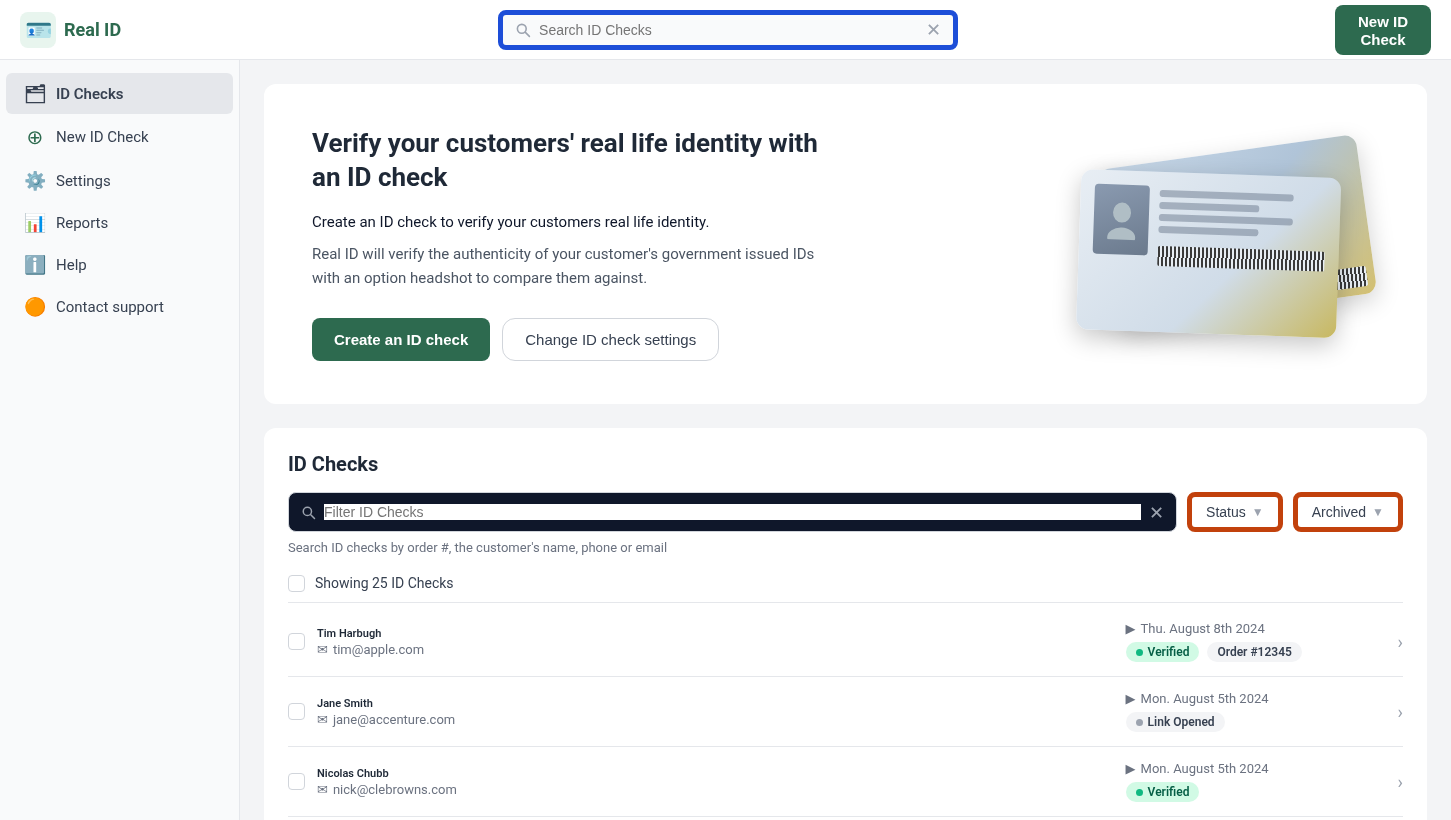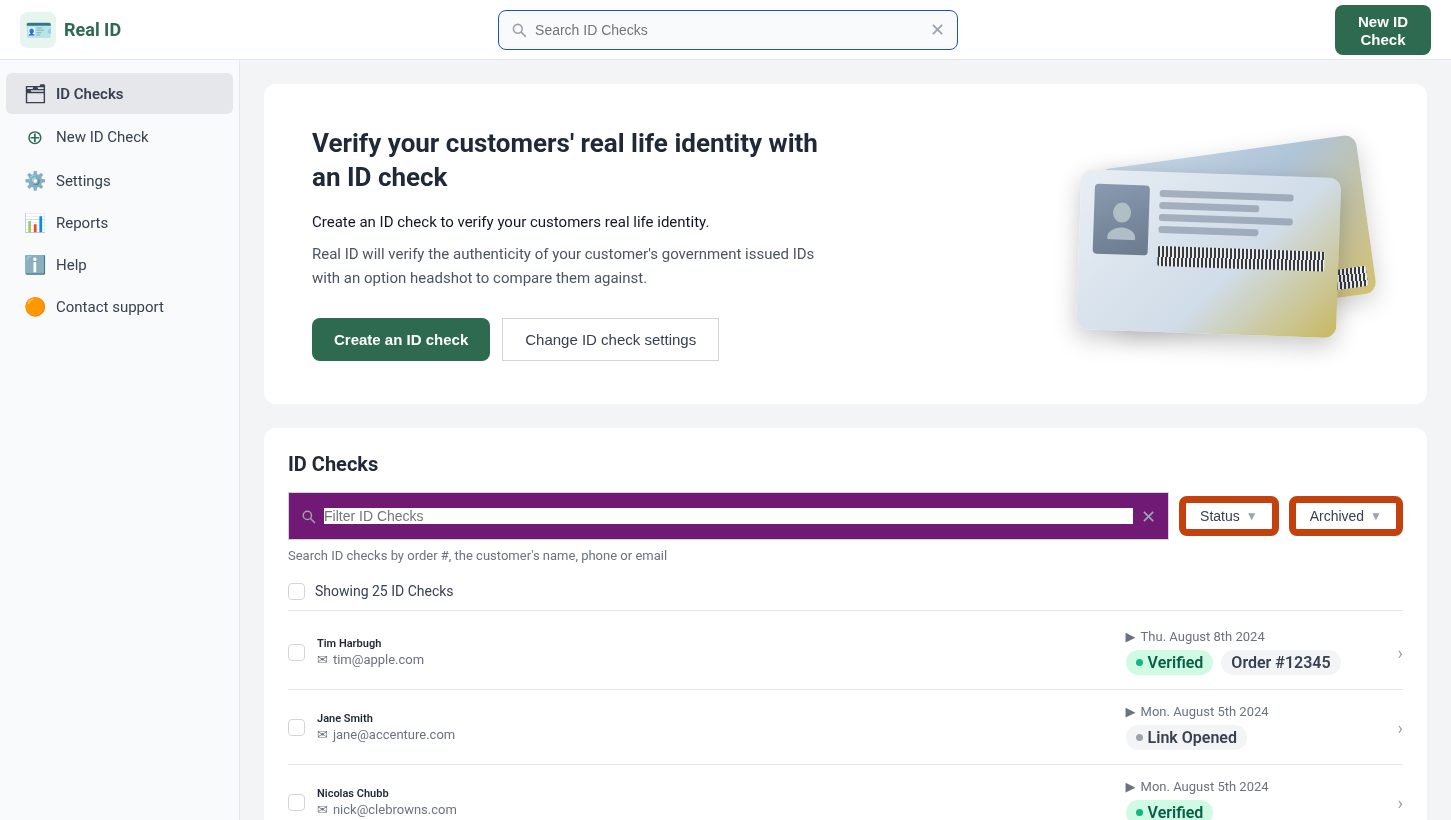--- a/index.html
+++ b/index.html
@@ -6,21 +6,21 @@
     body { font-family: -apple-system, BlinkMacSystemFont, 'Segoe UI', Roboto, sans-serif; background: #f3f4f6; display: flex; flex-direction: column; height: 820px; overflow: hidden; }
 
     
     .topbar {
       display: flex; align-items: center; background: #fff; border-bottom: 1px solid #e5e7eb;
       padding: 0 20px; height: 60px; flex-shrink: 0; justify-content: space-between;
     }
     .logo { display: flex; align-items: center; gap: 8px; font-weight: 700; font-size: 18px; color: #2d6a4f; }
     .logo-icon { width: 36px; height: 36px; }
     .search-bar {
-      display: flex; align-items: center; background: #f9fafb; border: 1px solid #1d4ed8;
+      display: flex; align-items: center; background: #f9fafb; border: 5px solid #1d4ed8;
       border-radius: 8px; padding: 0 12px; gap: 8px; width: 460px; height: 40px;
     }
     .search-bar input { border: none; background: transparent; outline: none; font-size: 14px; color: #374151; flex: 1; }
     .clear-icon { color: #9ca3af; cursor: pointer; font-size: 18px; }
     .new-id-btn {
       background: #2d6a4f; color: #fff; border: none; border-radius: 8px;
       padding: 8px 18px; font-size: 15px; font-weight: 600; cursor: pointer;
       white-space: nowrap; height: 50px; width: 96px;
     }
 
@@ -44,21 +44,21 @@
       background: #fff; border-radius: 12px; padding: 40px 48px;
       display: flex; align-items: center; justify-content: space-between;
       margin-bottom: 24px; overflow: hidden; position: relative;
     }
     .hero-content { max-width: 520px; }
     .hero-title { font-size: 26px; font-weight: 700; color: #1f2937; line-height: 1.3; margin-bottom: 16px; }
     .hero-desc { font-size: 15px; color: #0f172a; line-height: 1.6; margin-bottom: 8px; }
     .hero-desc2 { font-size: 15px; color: #4b5563; line-height: 1.6; margin-bottom: 28px; }
     .hero-actions { display: flex; gap: 12px; }
     .btn-primary { background: #2d6a4f; color: #fff; border: none; border-radius: 8px; padding: 12px 22px; font-size: 15px; font-weight: 600; cursor: pointer; }
-    .btn-secondary { background: #fff; color: #374151; border: 1.5px solid #d1d5db; border-radius: 0; padding: 12px 22px; font-size: 15px; font-weight: 500; cursor: pointer; }
+    .btn-secondary { background: #fff; color: #374151; border: 1.5px solid #d1d5db; border-radius: 13px; padding: 12px 22px; font-size: 15px; font-weight: 500; cursor: pointer; }
 
     
     .id-illustration {
       width: 320px; height: 240px; flex-shrink: 0; position: relative;
       display: flex; align-items: center; justify-content: center;
     }
     .id-card-back {
       position: absolute; width: 260px; height: 160px; background: linear-gradient(135deg, #c8d8e8 0%, #b0c4d8 50%, #d4c070 100%);
       border-radius: 12px; transform: rotate(-8deg) translate(20px, -10px);
       box-shadow: 0 8px 24px rgba(0,0,0,0.18);
@@ -76,46 +76,46 @@
     .id-line.short { width: 60%; }
     .id-line.medium { width: 80%; }
     .id-barcode { height: 20px; background: repeating-linear-gradient(90deg, #3a3a3a 0px, #3a3a3a 2px, #e8eef4 2px, #e8eef4 4px); border-radius: 2px; margin-top: auto; }
 
     
     .checks-card { background: #fff; border-radius: 12px; padding: 24px; }
     .checks-title { font-size: 20px; font-weight: 700; color: #1f2937; margin-bottom: 16px; }
     .filter-row { display: flex; align-items: center; gap: 10px; margin-bottom: 8px; }
     .filter-input-wrap {
       display: flex; align-items: center; flex: 1; border: 1px solid #d1d5db;
-      border-radius: 0; padding: 0 12px; height: 48px; gap: 8px; background: #701a75;
+      border-radius: 8px; padding: 0 12px; height: 40px; gap: 8px; background: #0f172a;
     }
     .filter-input-wrap input { border: none; outline: none; font-size: 14px; color: #374151; flex: 1; }
     .filter-btn {
-      display: flex; align-items: center; gap: 6px; border: 7px solid #c2410c;
+      display: flex; align-items: center; gap: 6px; border: 5px solid #c2410c;
       border-radius: 8px; padding: 0 14px; height: 40px; background: #fff;
       font-size: 14px; color: #374151; cursor: pointer;
     }
     .filter-btn .chevron { font-size: 12px; color: #9ca3af; }
     .hint-text { font-size: 13px; color: #6b7280; margin-bottom: 14px; }
     .select-all-row { display: flex; align-items: flex-start; gap: 10px; padding: 6px 0 10px; border-bottom: 1px solid #e5e7eb; margin-bottom: 4px; }
     .select-all-label { font-size: 14px; color: #374151; }
     .checkbox { width: 17px; height: 17px; border: 1.5px solid #d1d5db; border-radius: 4px; cursor: pointer; }
 
     
     .id-check-row {
       display: flex; align-items: center; gap: 12px; padding: 14px 0;
       border-bottom: 1px solid #e5e7eb; cursor: pointer;
     }
     .row-info { flex: 1; }
     .row-name { font-size: 11px; font-weight: 600; color: #1f2937; }
     .row-email { font-size: 13px; color: #6b7280; display: flex; align-items: center; gap: 5px; margin-top: 2px; }
     .row-meta { display: flex; flex-direction: column; align-items: flex-start; gap: 6px; min-width: 260px; }
     .row-date { font-size: 13px; color: #6b7280; display: flex; align-items: center; gap: 5px; }
     .row-badges { display: flex; gap: 8px; align-items: center; }
-    .badge { font-size: 16px; font-weight: 600; padding: 3px 10px; border-radius: 20px; display: flex; align-items: center; gap: 5px; }
+    .badge { font-size: 12px; font-weight: 600; padding: 3px 10px; border-radius: 20px; display: flex; align-items: center; gap: 5px; }
     .badge-verified { background: #d1fae5; color: #065f46; }
     .badge-link { background: #f3f4f6; color: #374151; }
     .badge-order { background: #f3f4f6; color: #374151; }
     .badge-dot { width: 7px; height: 7px; border-radius: 50%; background: #10b981; }
     .badge-dot-gray { width: 7px; height: 7px; border-radius: 50%; background: #9ca3af; }
     .row-arrow { color: #9ca3af; font-size: 18px; }
   </style>
 </head>
 <body>
 

